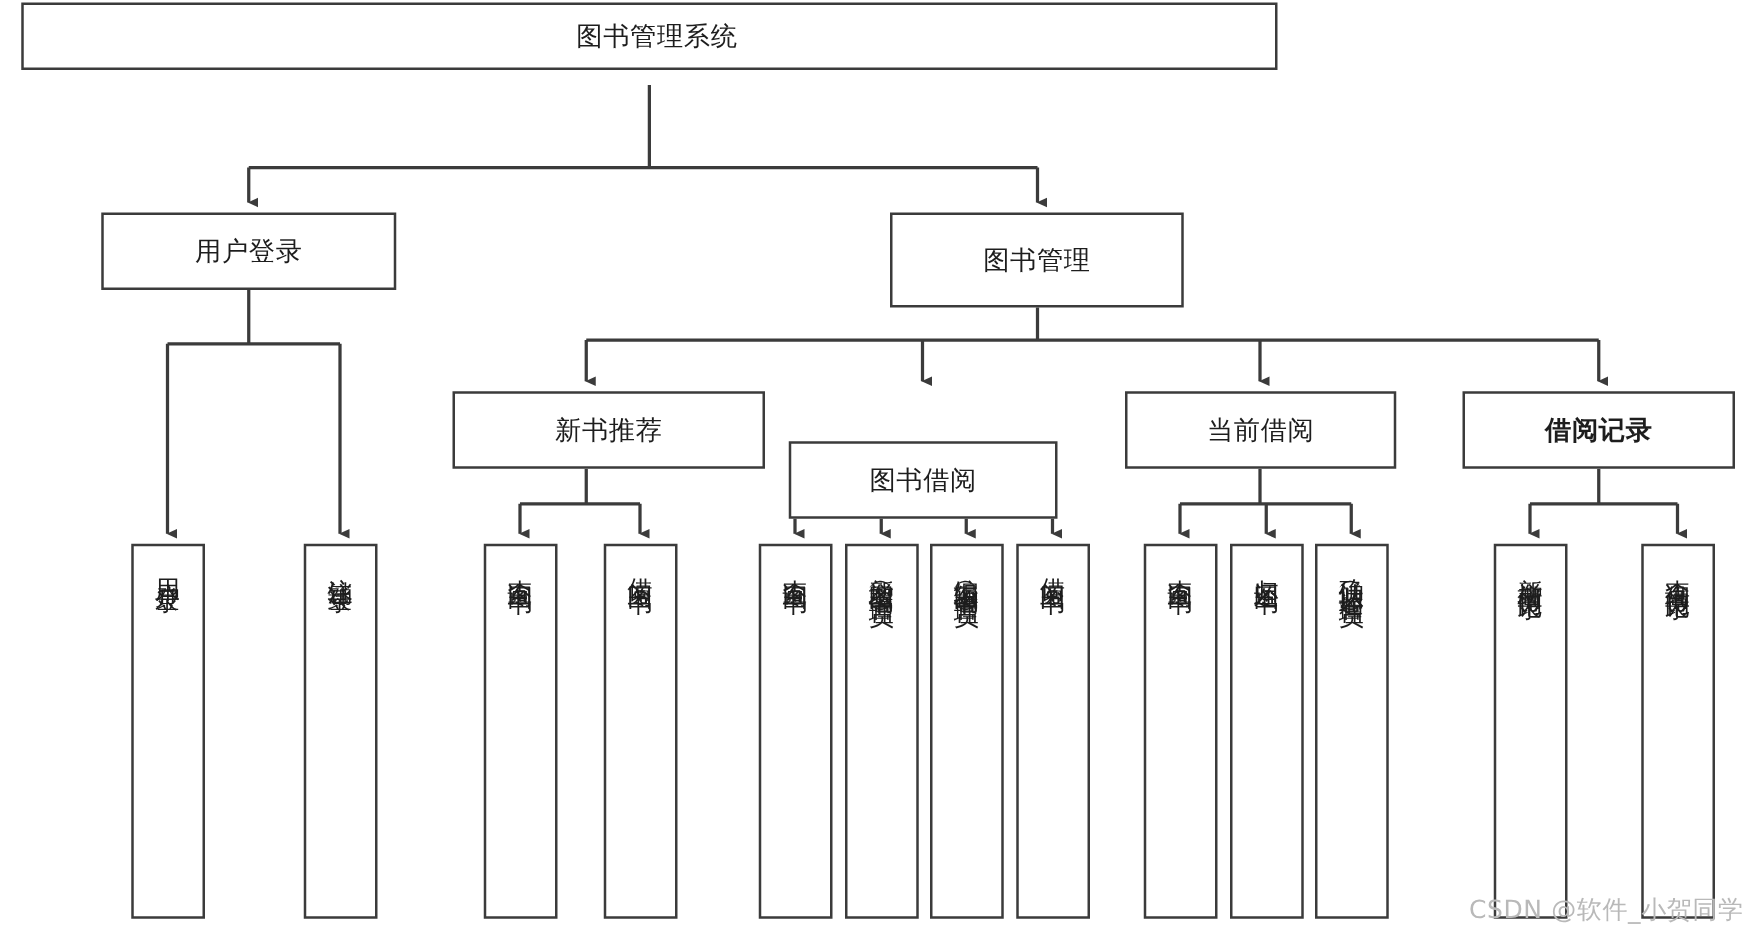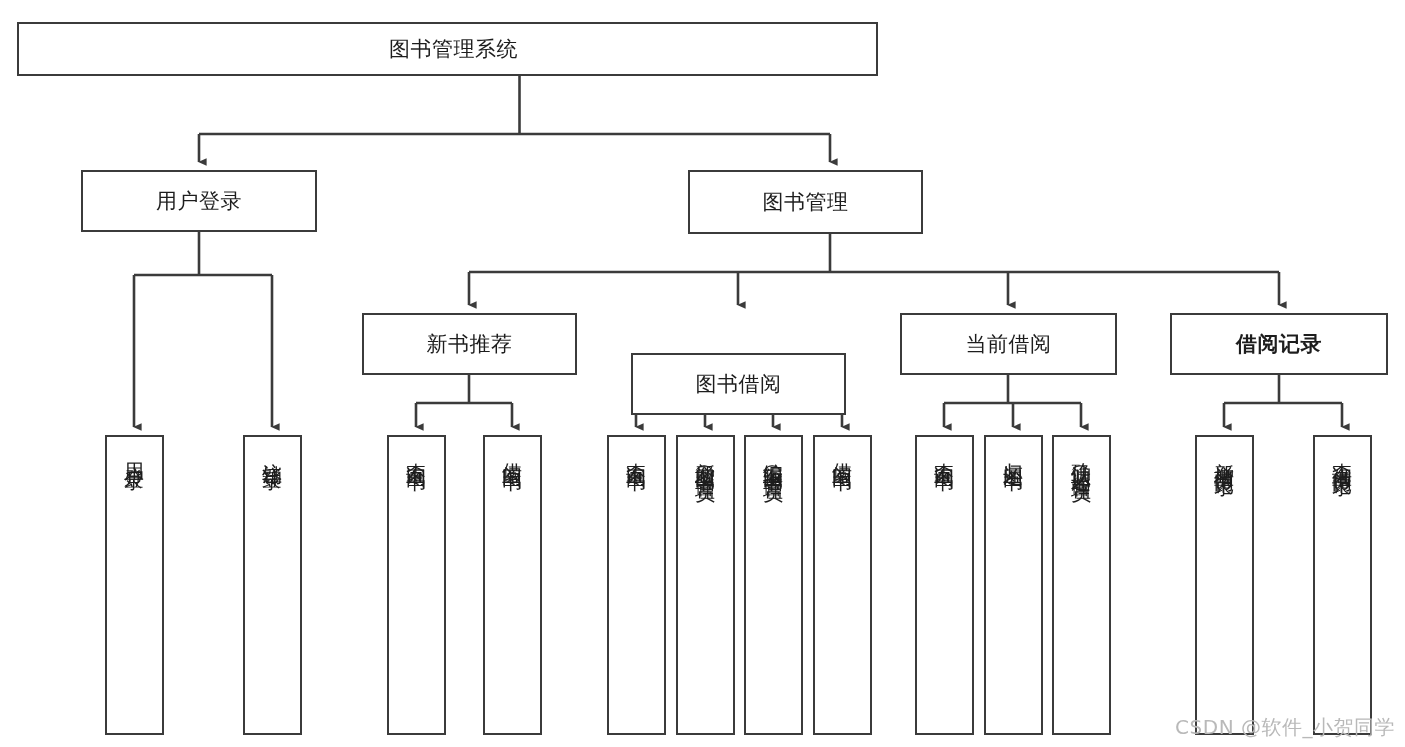--- a/index.html
+++ b/index.html
@@ -112,32 +112,32 @@
       <path d="M1013,403 L1013,427" marker-end="url(#arrowhead)"></path>
       <path d="M1081,403 L1081,427" marker-end="url(#arrowhead)"></path>
 
       <path d="M1279,375 L1279,403"></path>
       <path d="M1224,403 L1342,403"></path>
       <path d="M1224,403 L1224,427" marker-end="url(#arrowhead)"></path>
       <path d="M1342,403 L1342,427" marker-end="url(#arrowhead)"></path>
     </g>
   </svg>
 
-  <div class="node" id="node-root" style="left: 17px; top: 22px; width: 861px; height: 54px; padding-left: 12px;">
+  <div class="node" id="node-root" style="left: 17px; top: 2px; width: 1005px; height: 54px; padding-left: 12px;">
     <span class="node-label">图书管理系统</span>
   </div>
 
   <div class="node" id="node-l2-0" style="left: 81px; top: 170px; width: 236px; height: 62px;">
     <span class="node-label">用户登录</span>
   </div>
-  <div class="node" id="node-l2-1" style="left: 688px; top: 170px; width: 235px; height: 64px;">
+  <div class="node" id="node-l2-1" style="left: 712px; top: 170px; width: 235px; height: 76px;">
     <span class="node-label">图书管理</span>
   </div>
 
-  <div class="node" id="node-l3-0" style="left: 362px; top: 313px; width: 215px; height: 62px;">
+  <div class="node" id="node-l3-0" style="left: 362px; top: 313px; width: 250px; height: 62px;">
     <span class="node-label">新书推荐</span>
   </div>
   <div class="node" id="node-l3-1" style="left: 631px; top: 313px; width: 215px; height: 62px; margin-top: 40px;">
     <span class="node-label">图书借阅</span>
   </div>
   <div class="node" id="node-l3-2" style="left: 900px; top: 313px; width: 217px; height: 62px;">
     <span class="node-label">当前借阅</span>
   </div>
   <div class="node" id="node-l3-3" style="left: 1170px; top: 313px; width: 218px; height: 62px; font-weight: bold;">
     <span class="node-label">借阅记录</span>

